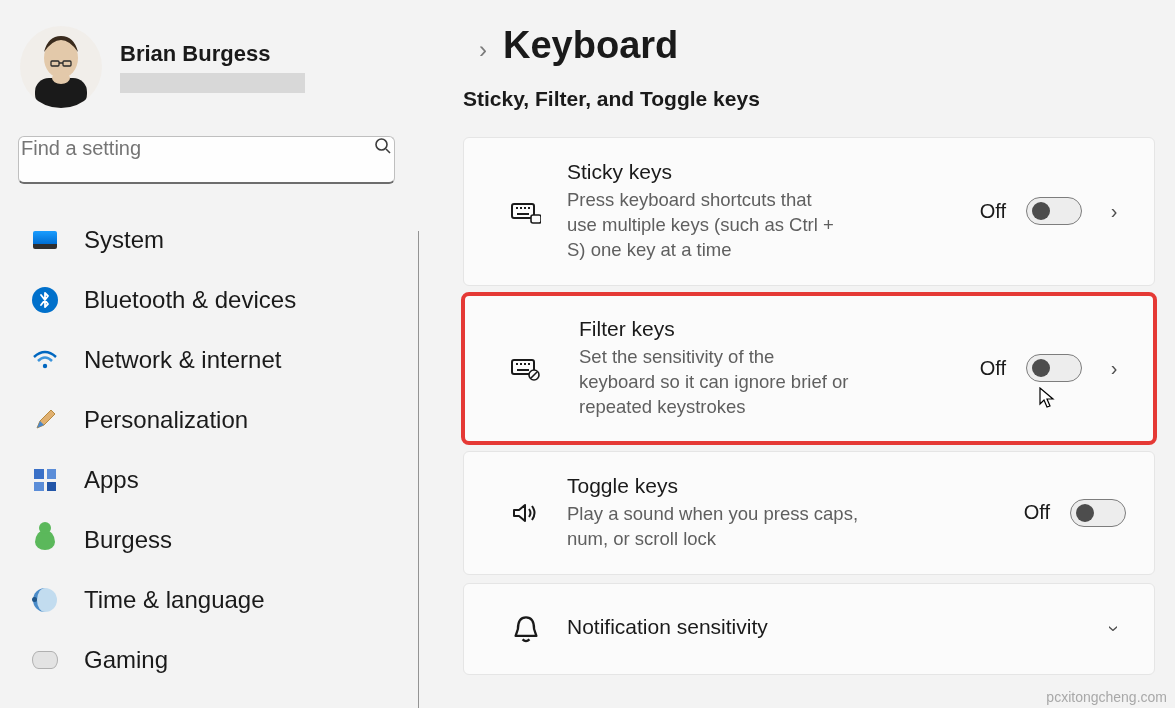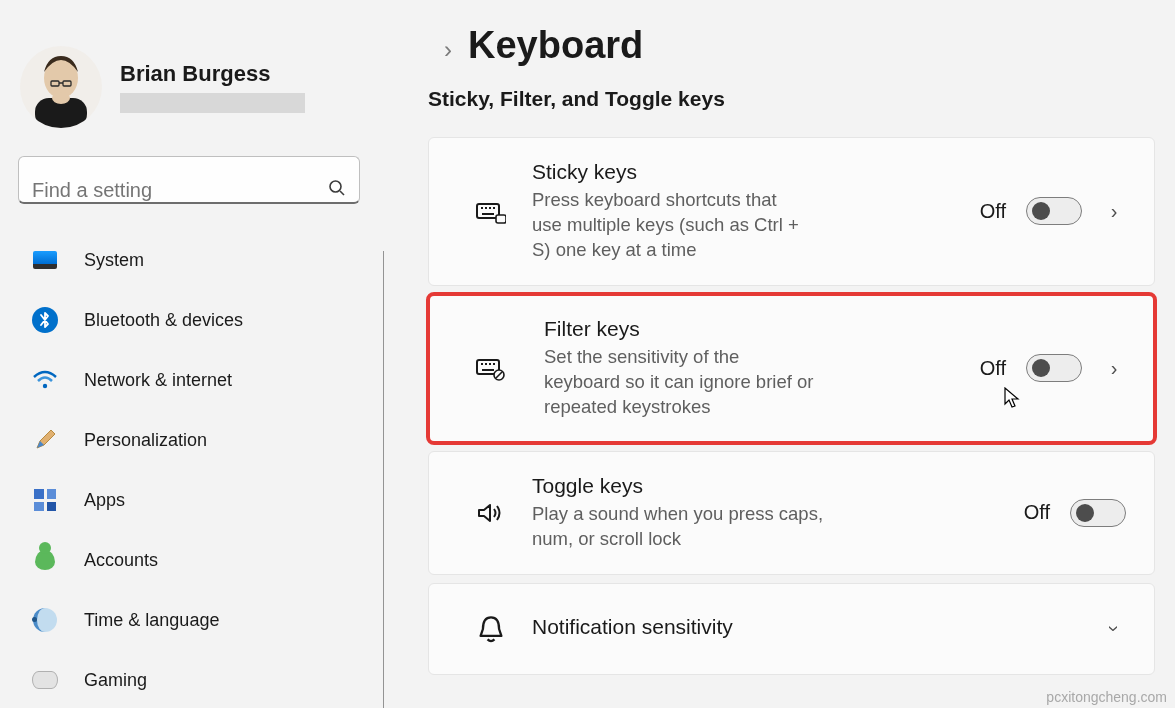--- a/index.html
+++ b/index.html
@@ -8,24 +8,23 @@
   background: #f3f3f3;
   width: 1175px;
   height: 708px;
   overflow: hidden;
   display: flex;
   color: #1a1a1a;
 }
 
 
 .sidebar {
-  width: 384px;
+  width: 419px;
   padding: 16px 0 0 14px;
   position: relative;
-  margin-top: 20px;
 }
 .sidebar::after {
   content: '';
   position: absolute;
   right: 0; top: 231px; bottom: 0;
   width: 1px; background: #939393;
 }
 .account {
   display: flex; align-items: center;
   padding: 10px 0 28px 6px;
@@ -34,36 +33,36 @@
   width: 82px; height: 82px; border-radius: 50%;
   overflow: hidden; position: relative; flex: none;
 }
 .avatar svg { width: 100%; height: 100%; }
 .account-info { margin-left: 18px; }
 .account-name { font-size: 22px; font-weight: 600; }
 .account-sub { width: 185px; height: 20px; background: #d8d8d8; margin-top: 6px; }
 
 .search {
   margin: 0 24px 26px 4px;
-  display: flex; align-items: flex-end;
-  height: 48px; padding: 0 13px;
+  display: flex; align-items: flex-start;
+  height: 48px; padding: 0 2px;
   border: 1px solid #bfbfbf; background: #fefefe;
   border-bottom: 2px solid #6d6d6d; border-radius: 6px;
 }
 .search input {
   flex: 1; border: none; outline: none; background: transparent;
   font-size: 20px; color: #5f5f5f; font-family: inherit;
 }
 .search .icon { font-size: 18px; color: #3c3c3c; }
 
 .nav { padding-right: 36px; }
 .nav-item {
   display: flex; align-items: center;
   height: 60px; padding: 0 18px;
-  font-size: 18px; cursor: pointer; border-radius: 6px;
+  font-size: 24px; cursor: pointer; border-radius: 6px;
 }
 .nav-item .icon {
   width: 26px; height: 26px; margin-right: 26px;
   display: flex; align-items: center; justify-content: center; flex: none;
 }
 .i-system { width: 24px; height: 18px; background: linear-gradient(#1a9dff,#006fd4 70%,#2f2f2f 70%); border-radius: 2px; }
 .i-bt { width: 26px; height: 26px; background: #0070cb; border-radius: 50%; color:#fff; display:flex; align-items:center; justify-content:center; font-size:18px;}
 .i-apps { display:grid; grid-template: 1fr 1fr/1fr 1fr; gap:3px; width:22px; height:22px;}
 .i-apps span{background:#5b8dd8;} .i-apps span:nth-child(1){background:#3a70c7;} .i-apps span:nth-child(4){background:#2255a8;}
 .i-acct { width:20px; height:20px; background:#5bb85b; border-radius:50% 50% 50% 50% / 60% 60% 40% 40%; position:relative;}
@@ -202,21 +201,21 @@
             <span></span>
             <span></span>
           </span>
         </span>
       <span>Apps</span>
     </div>
     <div class="nav-item">
       <span class="icon">
           <span class="i-acct"></span>
         </span>
-      <span>Accounts</span>
+      <span>Burgess</span>
     </div>
     <div class="nav-item">
       <span class="icon">
           <span class="i-time"></span>
         </span>
       <span>Time &amp; language</span>
     </div>
     <div class="nav-item">
       <span class="icon">
           <span class="i-game"></span>

